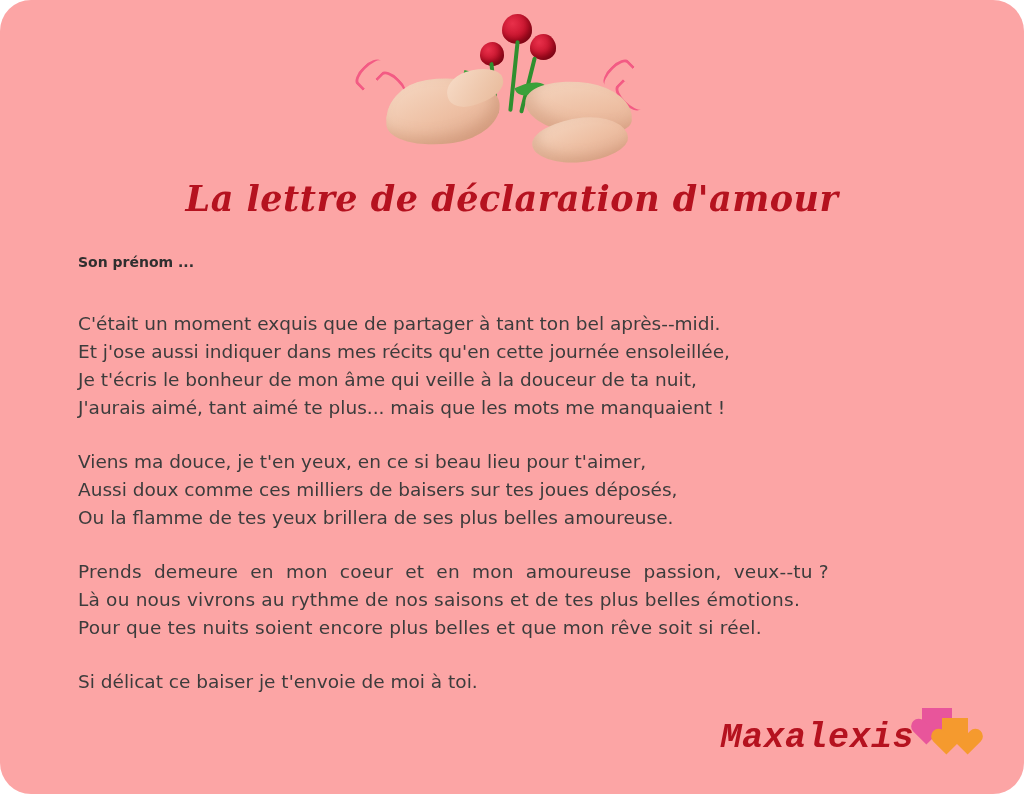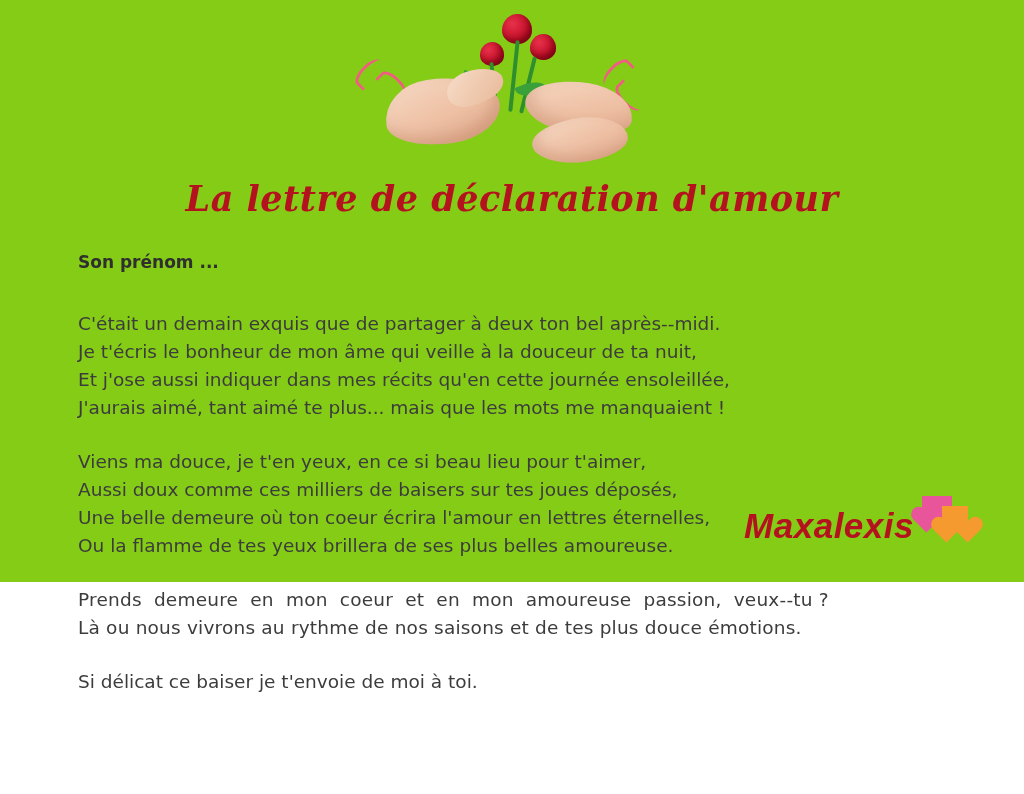--- a/index.html
+++ b/index.html
@@ -11,22 +11,23 @@
     height: 794px;
     background: #ffffff;
     font-family: "DejaVu Sans", sans-serif;
     overflow: hidden;
     position: relative;
   }
 
   .page {
     position: relative;
     width: 1024px;
-    height: 582px;
-    background: #84cc16;
+    height: 794px;
+    background: #fca5a5;
+    border-radius: 31px;
   }
 
   
   .illustration {
     position: absolute;
     left: 350px;
     top: 8px;
     width: 320px;
     height: 170px;
   }
@@ -151,40 +152,40 @@
     left: 78px;
     top: 248px;
     width: 880px;
     color: #3c3c3c;
     font-family: "DejaVu Sans", sans-serif;
     font-size: 18.5px;
     line-height: 28px;
   }
   .salutation {
     font-weight: bold;
-    font-size: 17px;
+    font-size: 14px;
     color: #2f2f2f;
     margin-bottom: 34px;
   }
   .stanza {
     margin-bottom: 26px;
   }
   .stanza .line {
     white-space: pre;
   }
   .stanza.justified .line {
     letter-spacing: .2px;
   }
 
   
   .signature {
     position: absolute;
     right: 110px;
     bottom: 36px;
-    font-family: Liberation Sans, sans-serif;
+    font-family: Liberation Mono, monospace;
     font-style: italic;
     font-weight: bold;
     font-size: 35px;
     color: #b5121f;
     letter-spacing: .5px;
   }
   .sig-hearts {
     position: absolute;
     right: 42px;
     bottom: 38px;
@@ -236,37 +237,37 @@
     <div class="hand hand-right-2"></div>
   </div>
 
   <div class="title">La lettre de déclaration d'amour</div>
 
   <div class="letter">
 
     <div class="salutation">Son prénom ...</div>
 
     <div class="stanza">
-      <div class="line">C'était un demain exquis que de partager à deux ton bel après--midi.</div>
+      <div class="line">C'était un moment exquis que de partager à tant ton bel après--midi.</div>
+      <div class="line">Et j'ose aussi indiquer dans mes récits qu'en cette journée ensoleillée,</div>
       <div class="line">Je t'écris le bonheur de mon âme qui veille à la douceur de ta nuit,</div>
-      <div class="line">Et j'ose aussi indiquer dans mes récits qu'en cette journée ensoleillée,</div>
       <div class="line">J'aurais aimé, tant aimé te plus... mais que les mots me manquaient !</div>
     </div>
 
 
     <div class="stanza">
       <div class="line">Viens ma douce, je t'en yeux, en ce si beau lieu pour t'aimer,</div>
       <div class="line">Aussi doux comme ces milliers de baisers sur tes joues déposés,</div>
-      <div class="line">Une belle demeure où ton coeur écrira l'amour en lettres éternelles,</div>
       <div class="line">Ou la flamme de tes yeux brillera de ses plus belles amoureuse.</div>
     </div>
 
     <div class="stanza justified">
       <div class="line">Prends  demeure  en  mon  coeur  et  en  mon  amoureuse  passion,  veux--tu ?</div>
-      <div class="line">Là ou nous vivrons au rythme de nos saisons et de tes plus douce émotions.</div>
+      <div class="line">Là ou nous vivrons au rythme de nos saisons et de tes plus belles émotions.</div>
+      <div class="line">Pour que tes nuits soient encore plus belles et que mon rêve soit si réel.</div>
     </div>
 
     <div class="stanza">
       <div class="line">Si délicat ce baiser je t'envoie de moi à toi.</div>
     </div>
 
   </div>
 
   <div class="signature">Maxalexis</div>
   <div class="sig-hearts">

